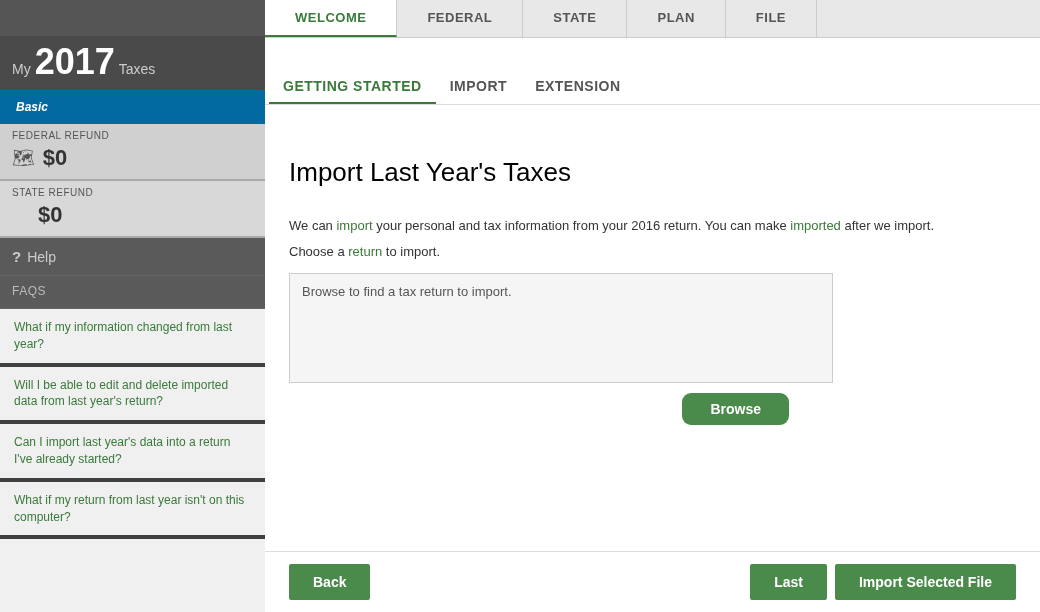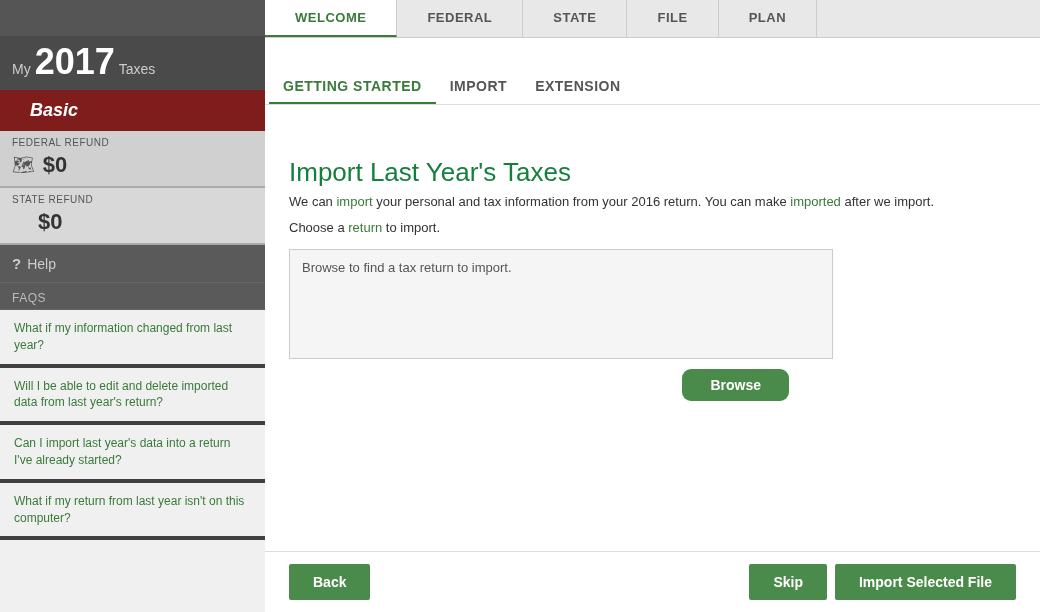--- a/index.html
+++ b/index.html
@@ -43,24 +43,24 @@
       font-weight: bold;
       line-height: 1;
     }
 
     .sidebar-header-taxes {
       color: #ccc;
       font-size: 14px;
     }
 
     .sidebar-basic {
-      background: #7f1d1d;
-      padding: 10px 30px;
-      color: #fff;
-      font-size: 18px;
+      background: #0369a1;
+      padding: 10px 16px;
+      color: #fff;
+      font-size: 12px;
       font-style: italic;
       font-weight: bold;
     }
 
     .sidebar-refund-section {
       background: #d0d0d0;
       padding: 6px 12px 8px 12px;
       border-bottom: 2px solid #aaa;
     }
 
@@ -121,21 +121,21 @@
     }
 
     .help-question {
       color: #ccc;
       font-weight: bold;
       font-size: 15px;
     }
 
     .sidebar-faqs {
       background: #5a5a5a;
-      padding: 8px 12px 4px 12px;
+      padding: 8px 12px 10px 12px;
       color: #bbb;
       font-size: 12px;
       text-transform: uppercase;
       letter-spacing: 0.5px;
       border-bottom: 1px solid #666;
     }
 
     .faq-list {
       background: #f0f0f0;
       flex: 1;
@@ -212,23 +212,23 @@
 
     
     .content {
       flex: 1;
       padding: 20px 24px;
       overflow-y: auto;
     }
 
     .page-title {
       font-size: 26px;
-      color: #15803d;
+      color: #000000;
       font-weight: normal;
-      margin-bottom: 4px;
+      margin-bottom: 28px;
     }
 
     .description {
       font-size: 13px;
       color: #333;
       margin-bottom: 6px;
       line-height: 1.5;
     }
 
     .browse-area {
@@ -355,22 +355,22 @@
     <div class="faq-item">What if my return from last year isn't on this computer?</div>
   </div>
 </div>
 
 <div class="main">
 
   <div class="top-tabs">
     <div class="top-tab active">WELCOME</div>
     <div class="top-tab">FEDERAL</div>
     <div class="top-tab">STATE</div>
+    <div class="top-tab">PLAN</div>
     <div class="top-tab">FILE</div>
-    <div class="top-tab">PLAN</div>
   </div>
 
   <div class="sub-tabs">
     <div class="sub-tab active">GETTING STARTED</div>
     <div class="sub-tab">IMPORT</div>
     <div class="sub-tab">EXTENSION</div>
   </div>
 
   <div class="content">
     <h1 class="page-title">Import Last Year's Taxes</h1>
@@ -389,17 +389,17 @@
     <div class="browse-button-row">
       <button class="browse-btn">Browse</button>
     </div>
   </div>
 
   <div class="footer">
     <div class="footer-left">
       <button class="back-btn">Back</button>
     </div>
     <div class="footer-right">
-      <button class="skip-btn">Skip</button>
+      <button class="skip-btn">Last</button>
       <button class="import-btn">Import Selected File</button>
     </div>
   </div>
 </div>
 
 </body></html>

